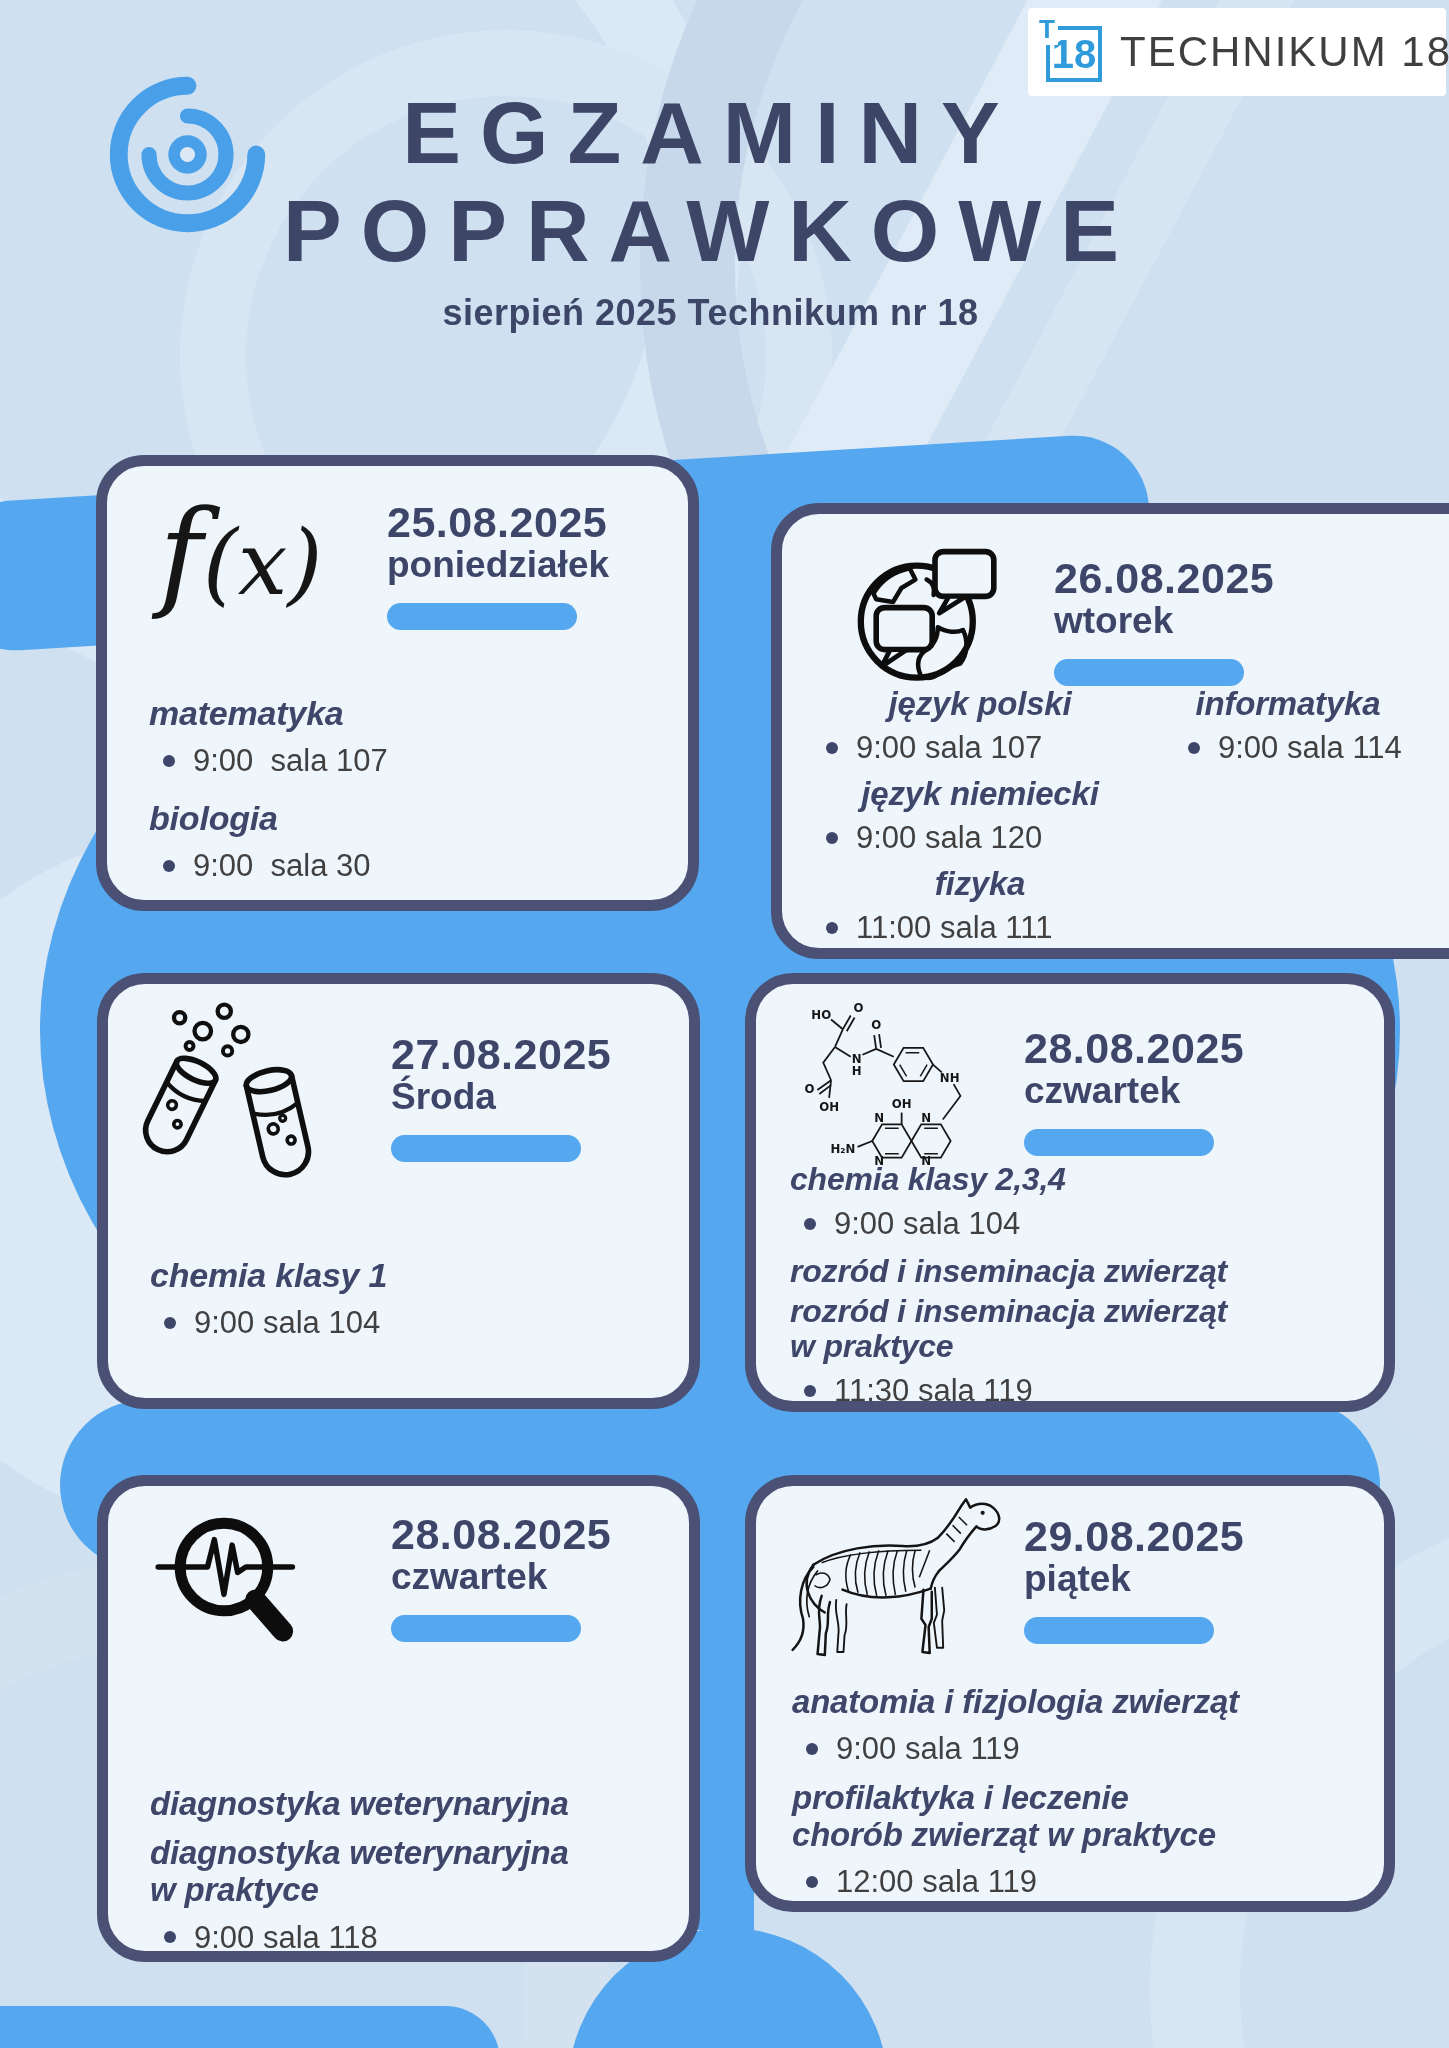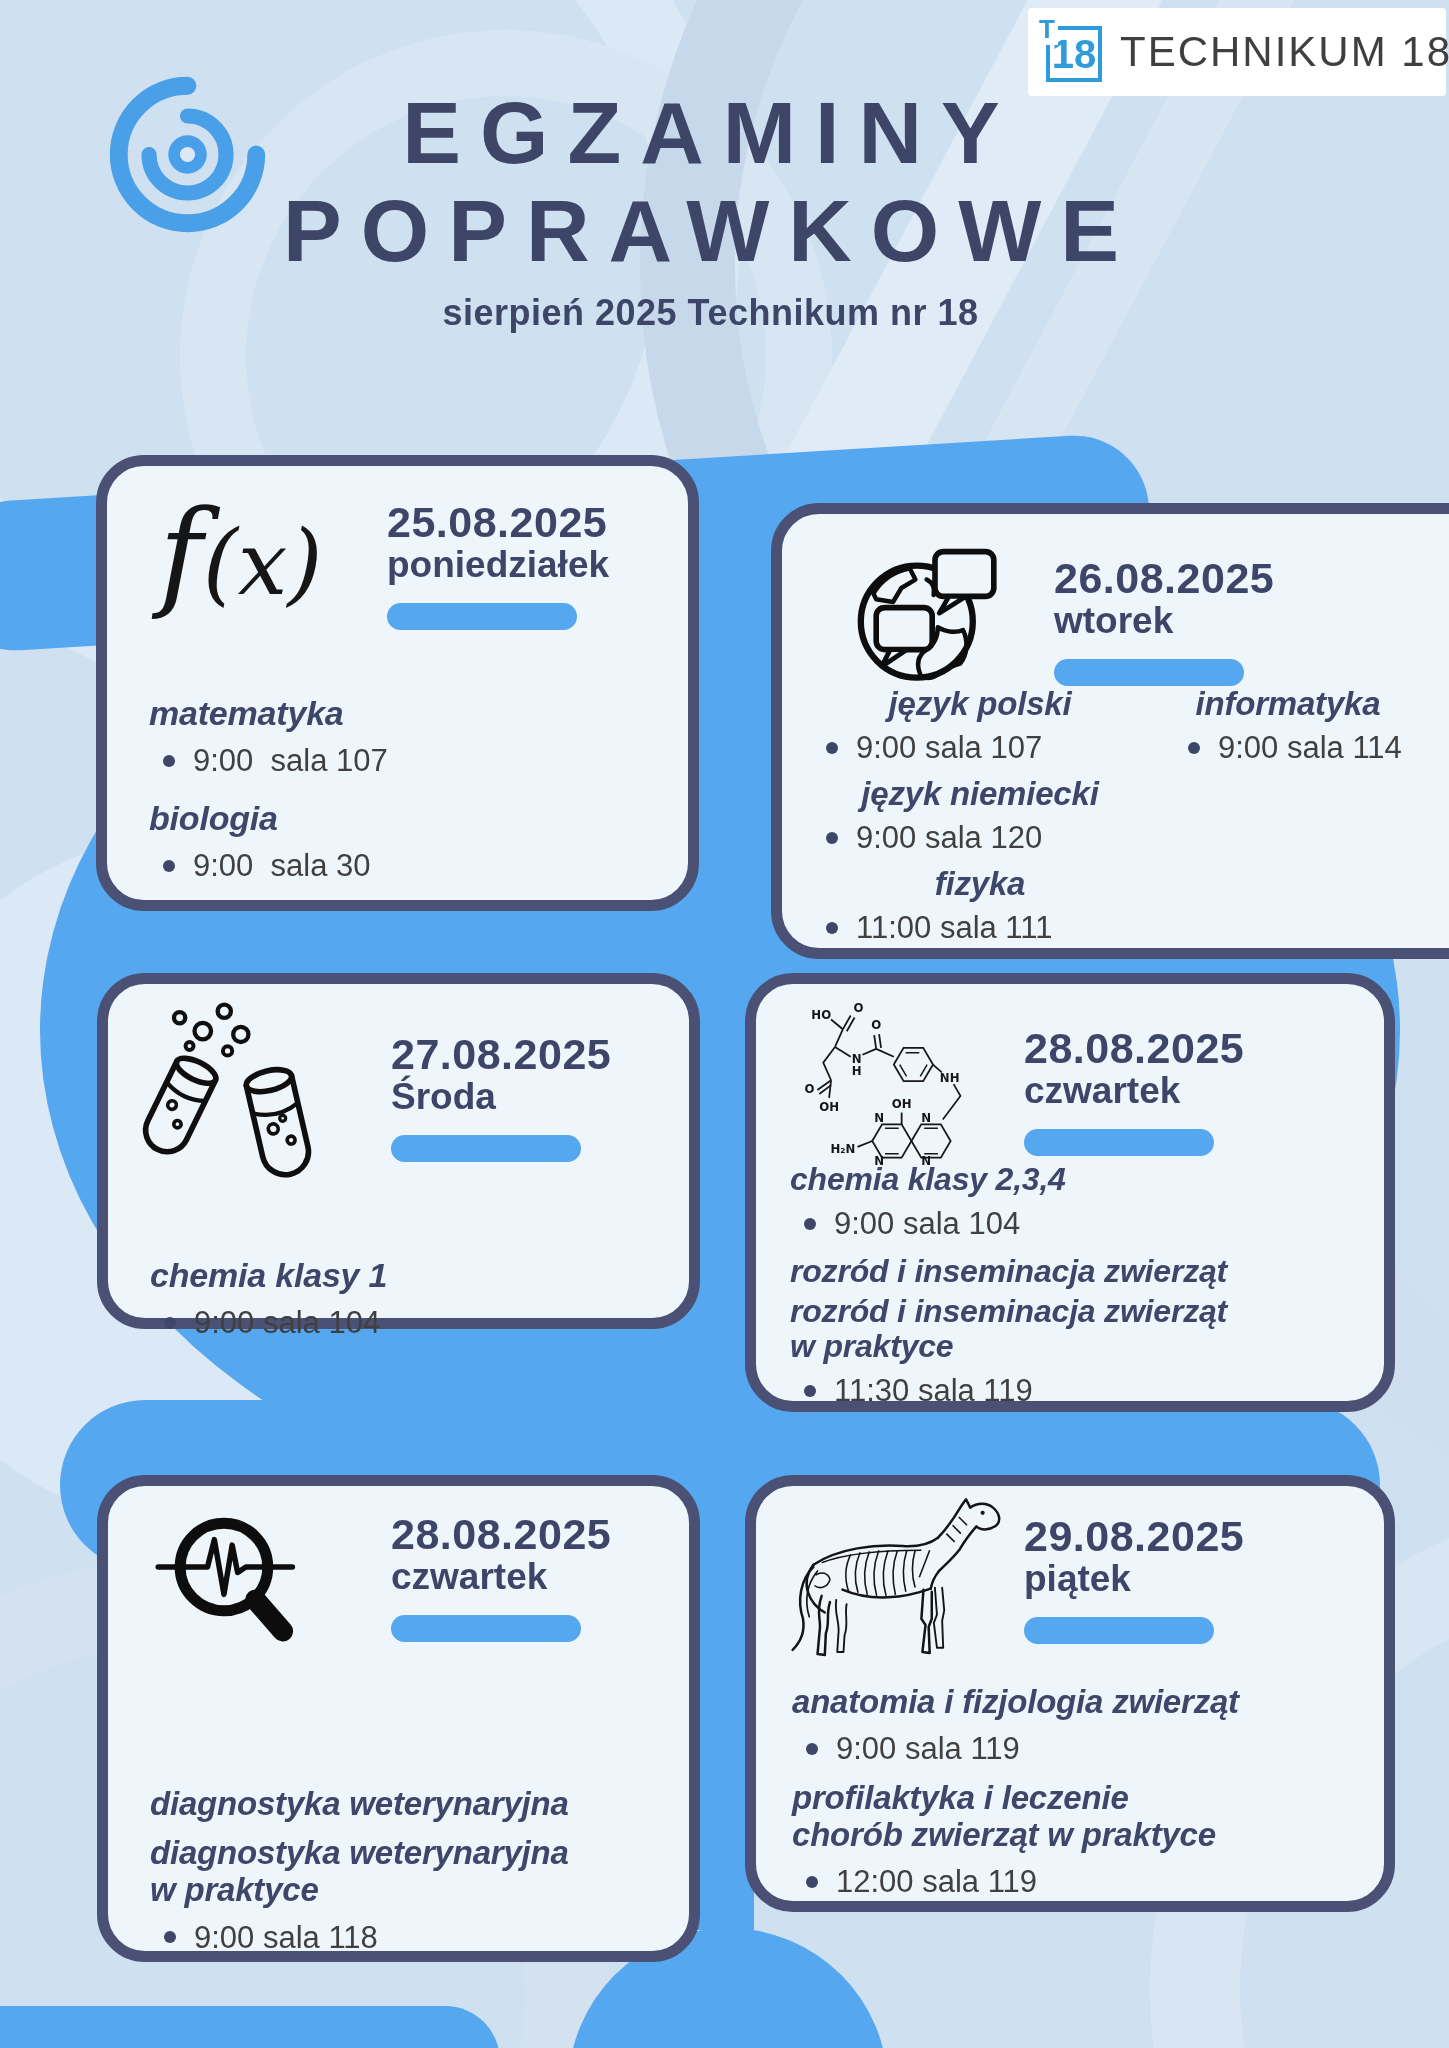--- a/index.html
+++ b/index.html
@@ -183,21 +183,21 @@
             <div class="subject-name">informatyka</div>
             <div class="entry">
               <span class="bullet"></span>
               <span class="entry-text">9:00 sala 114</span>
             </div>
           </div>
         </div>
     </div>
   </div>
 
-  <div class="card c3 z-cards" style="left:97px;top:973px;width:603px;height:356px;text-decoration:underline;">
+  <div class="card c3 z-cards" style="left:97px;top:973px;width:603px;height:436px;text-decoration:underline;">
     <div class="icon-box" style="left:22px;top:14px;">
       <svg viewBox="0 0 130 130" width="215" height="215">
         <g stroke="#0f0f0f" fill="none" stroke-linecap="round">
           <g transform="translate(40,44) rotate(26)">
             <ellipse cx="0" cy="0" rx="13" ry="5.5" stroke-width="3.4"></ellipse>
             <path d="M-13 0 L-13 40 A13 13 0 0 0 13 40 L13 0" stroke-width="3.4"></path>
             <path d="M-13 14 Q0 20 13 14" stroke-width="2.6"></path>
             <circle cx="-4" cy="25" r="2.6" stroke-width="2.2"></circle>
             <circle cx="4" cy="34" r="2.2" stroke-width="2.2"></circle>
           </g>

